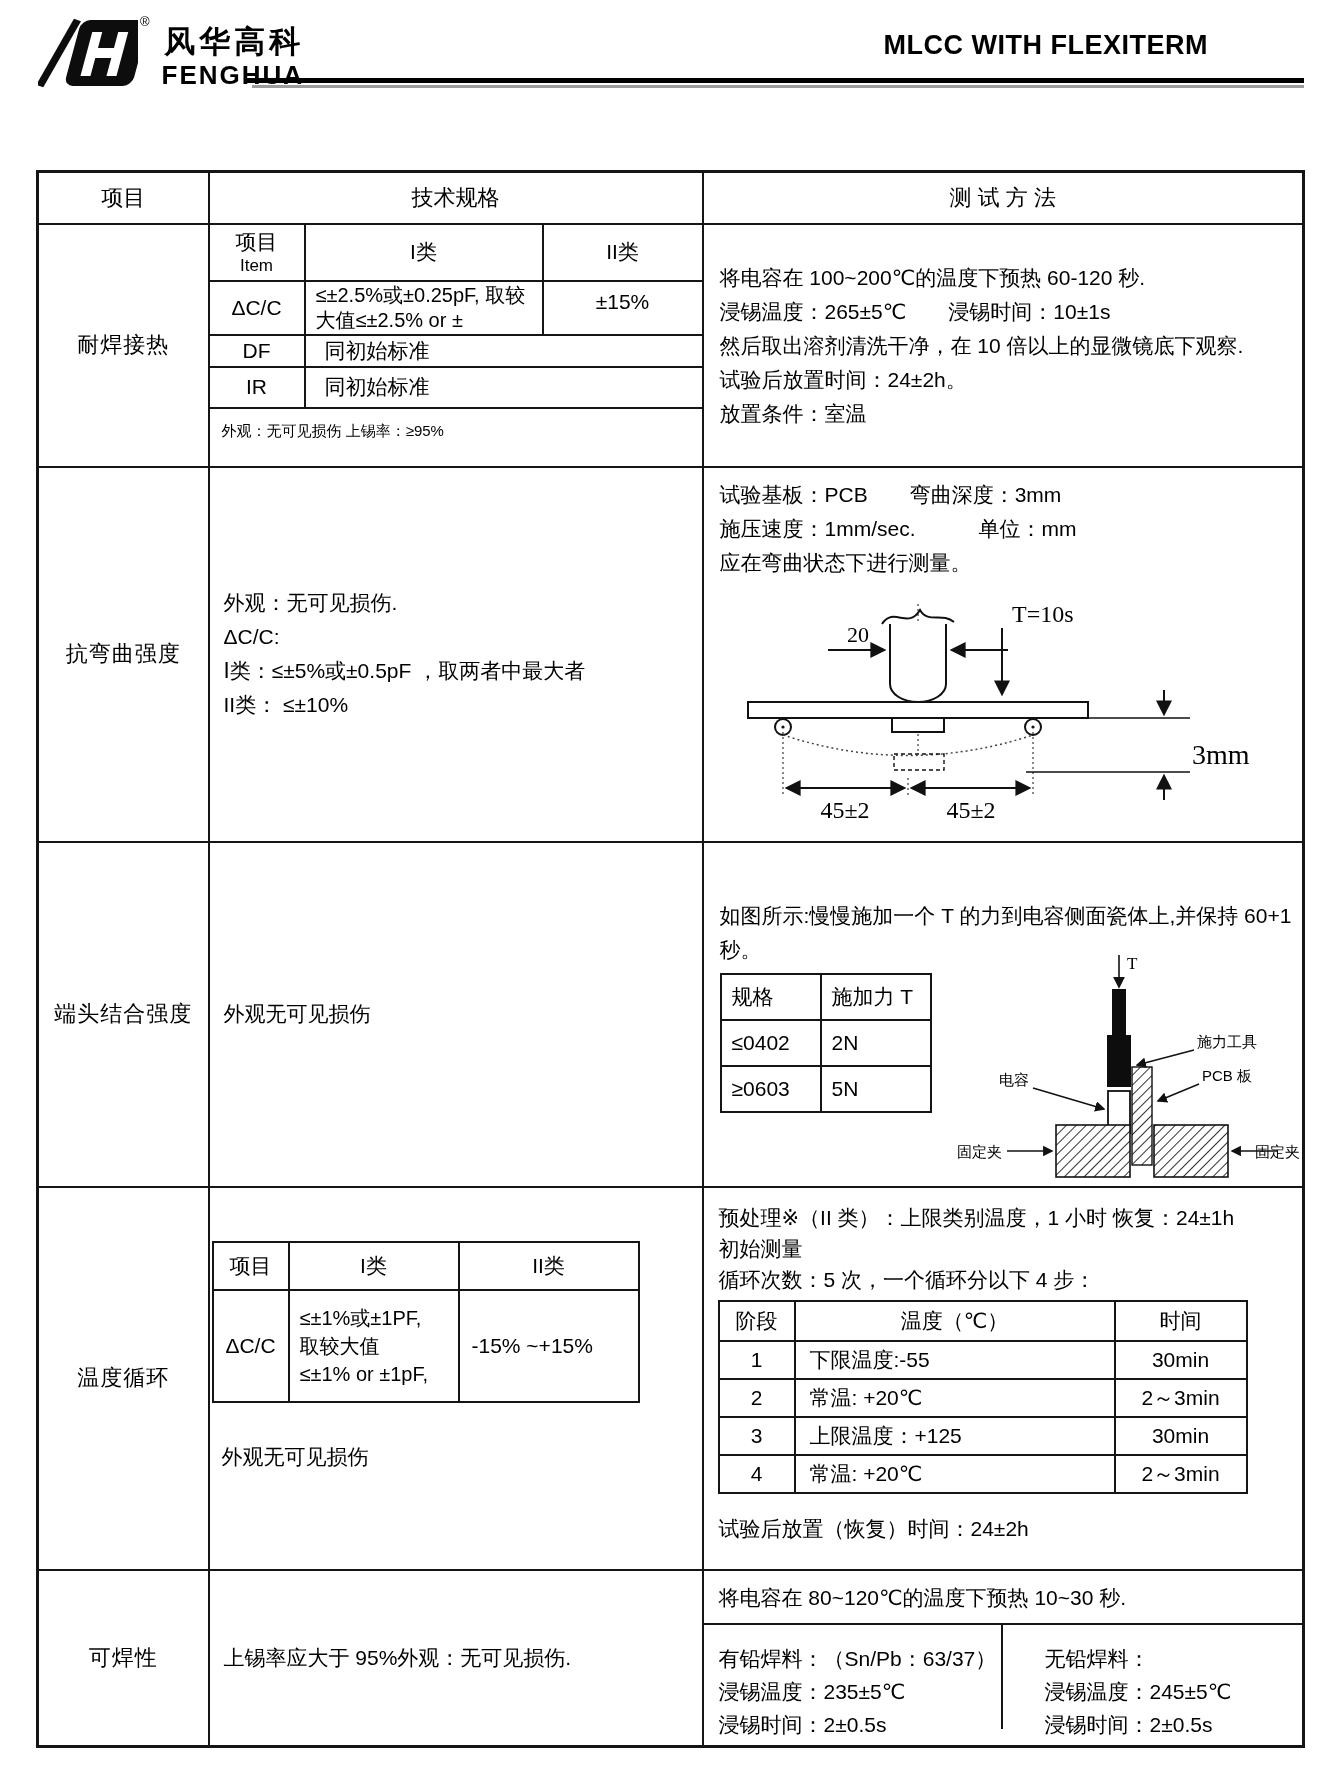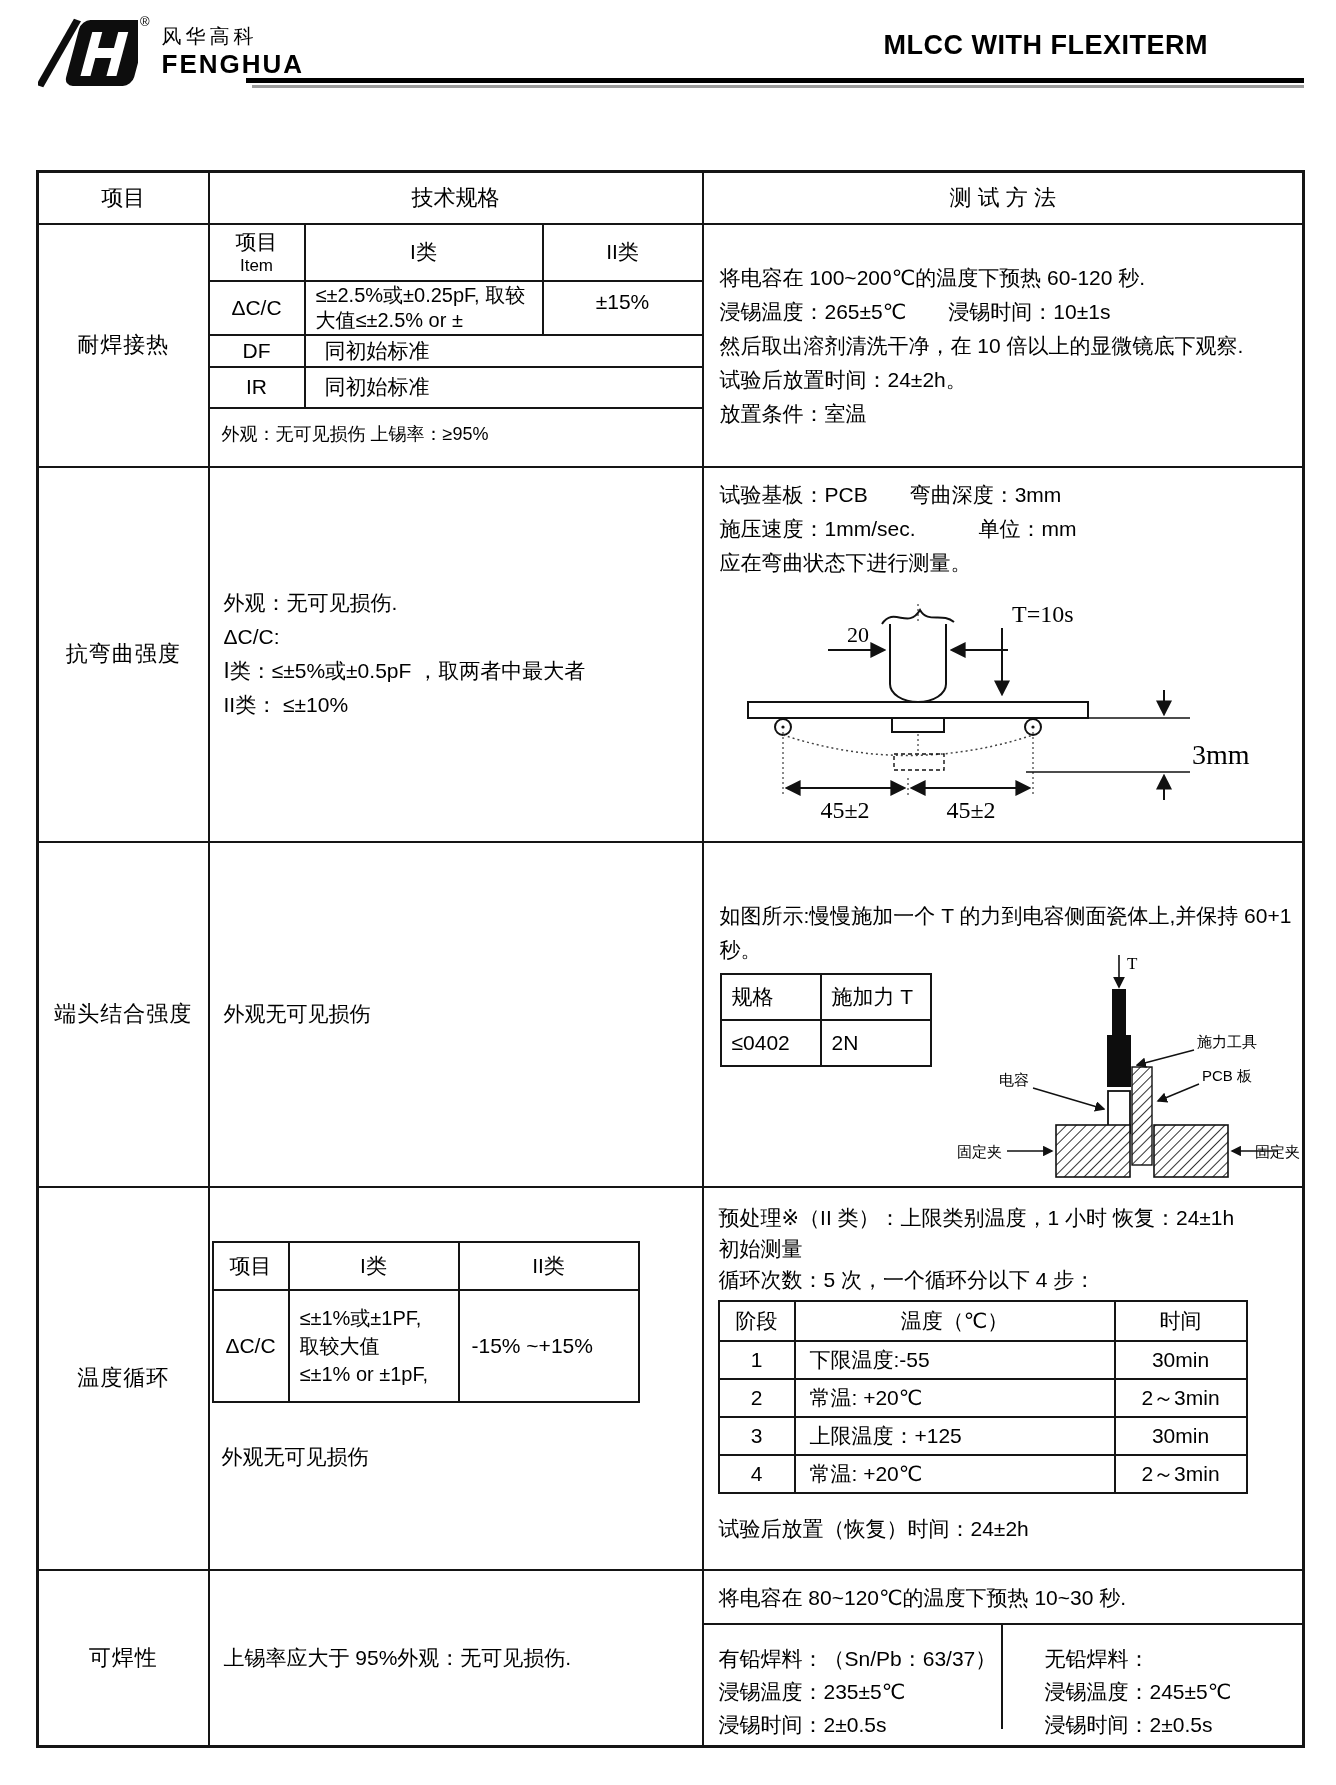--- a/index.html
+++ b/index.html
@@ -3,21 +3,21 @@
 <meta charset="utf-8">
 <style>
   html,body{margin:0;padding:0;}
   body{
     width:1336px;height:1785px;position:relative;background:#fff;color:#000;
     font-family:"Liberation Sans","DejaVu Sans",sans-serif;
   }
   
   .logo-wrap{position:absolute;left:38px;top:18px;display:flex;align-items:flex-start;}
   .logo-texts{margin-left:12px;margin-top:8px;}
-  .logo-cn{font-size:20px;font-weight:normal;letter-spacing:4px;line-height:1;}
+  .logo-cn{font-size:31px;font-weight:bold;letter-spacing:4px;line-height:1;text-align:right;}
   .logo-en{font-size:26px;font-weight:bold;letter-spacing:2px;line-height:1;margin-top:5px;}
   .reg{font-size:13px;margin-left:2px;margin-top:-4px;}
   .doc-title{position:absolute;top:30px;right:128px;font-size:27px;font-weight:bold;letter-spacing:.5px;}
   .rule-black{position:absolute;left:246px;top:78px;width:1058px;height:5px;background:#000;}
   .rule-gray{position:absolute;left:252px;top:85px;width:1052px;height:3px;background:#9c9c9c;}
 
   
   table.main{position:absolute;left:36px;top:170px;width:1266px;border-collapse:collapse;table-layout:fixed;border:3px solid #151515;}
   table.main th,table.main>tbody>tr>td{border:2px solid #151515;}
   table.main th{font-size:22px;font-weight:400;}
@@ -26,21 +26,21 @@
   .mtext{white-space:pre-line;font-size:21px;line-height:34px;}
 
   
   .r1wrap{border-bottom:2px solid #151515;}
   table.t1{width:100%;border-collapse:collapse;table-layout:fixed;border-style:hidden;}
   table.t1 td{border:2px solid #151515;font-size:21px;text-align:center;vertical-align:middle;}
   .t1 .hen{font-size:17px;}
   .t1 .lft{text-align:left;padding-left:19px;}
   .t1 .dcc1{text-align:left;padding-left:10px;white-space:pre-line;font-size:20px;line-height:25px;}
   .t1 .dcc2{vertical-align:top;padding-top:8px;}
-  .appearance{padding:13px 0 0 12px;font-size:18px;}
+  .appearance{padding:13px 0 0 12px;font-size:15px;}
 
   
   .spec-mid{vertical-align:middle;padding-left:14px;}
   .m2pad{padding:10px 0 0 16px;}
   .bend-svg{display:block;margin:2px 0 0 14px;}
 
   
   .m3pad{padding:56px 0 0 16px;}
   .r3body{position:relative;height:205px;}
   table.force-t{position:absolute;left:16px;top:6px;border-collapse:collapse;table-layout:fixed;width:212px;}
@@ -216,20 +216,24 @@
               </colgroup>
           <tbody>
             <tr>
               <td>规格</td>
               <td>施加力 T</td>
             </tr>
             <tr>
               <td>≤0402</td>
               <td>2N</td>
             </tr>
+            <tr>
+              <td>≥0603</td>
+              <td>5N</td>
+            </tr>
           </tbody>
         </table>
         <svg class="bond-svg" width="360" height="228" viewBox="0 0 360 228">
           <defs>
             <marker id="mB" viewBox="0 0 10 10" refX="8.5" refY="5" markerWidth="7.5" markerHeight="7.5" orient="auto-start-reverse">
               <path d="M0,0L10,5L0,10z" fill="#111"></path>
             </marker>
             <pattern id="hatch" width="7" height="7" patternTransform="rotate(45)" patternUnits="userSpaceOnUse">
               <rect width="7" height="7" fill="#fff"></rect>
               <line x1="0" y1="0" x2="0" y2="7" stroke="#333" stroke-width="2"></line>

